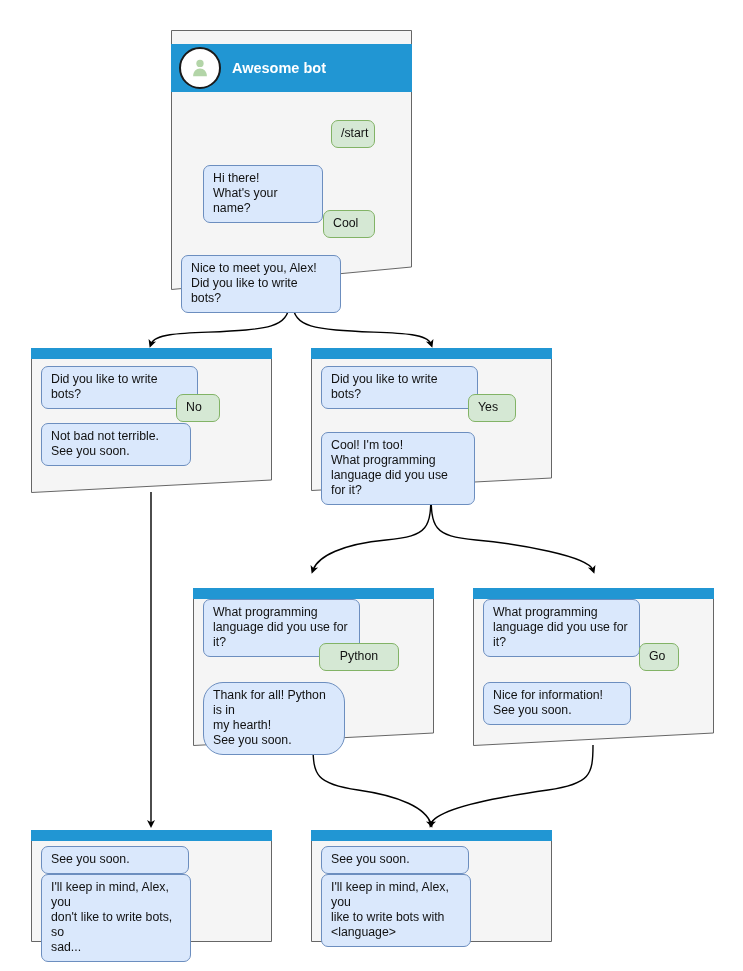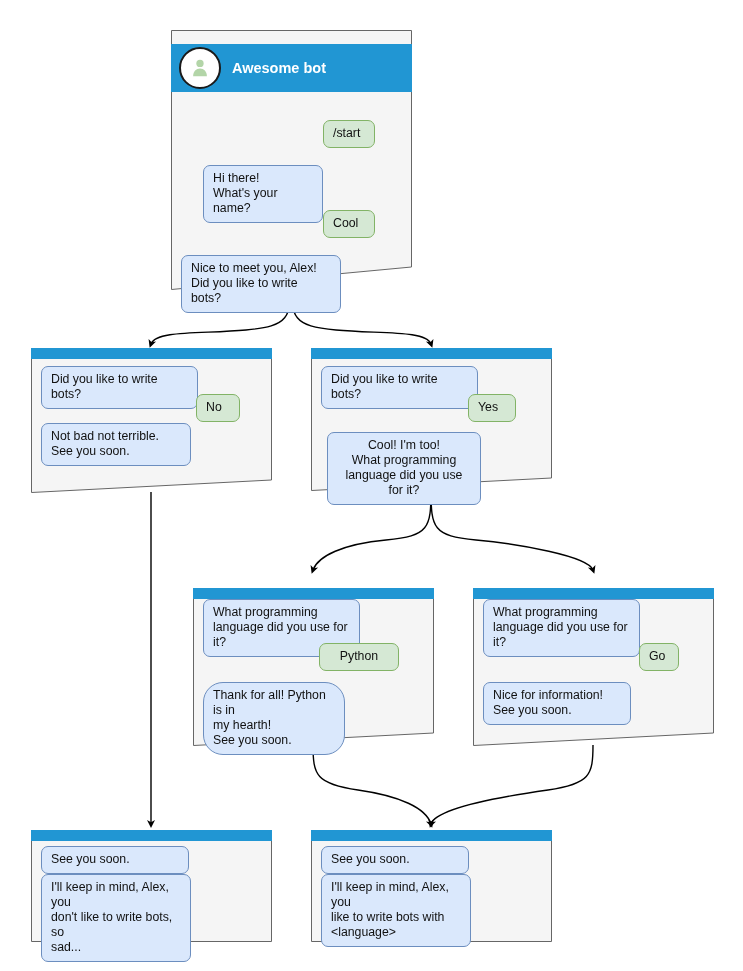--- a/index.html
+++ b/index.html
@@ -159,59 +159,59 @@
           <div class="avatar">
             <svg width="22" height="22" viewBox="0 0 24 24" aria-hidden="true">
               <circle cx="12" cy="7" r="4" fill="#b3d5a8"></circle>
               <path d="M4.5,21 C4.5,15.8 7.8,12.6 12,12.6 C16.2,12.6 19.5,15.8 19.5,21 Z" fill="#b3d5a8"></path>
             </svg>
           </div>
           <div class="bot-title">Awesome bot</div>
         </div>
 
         <div class="chat" style="top:48px;">
-          <div class="bubble user" style="right:37px; top:42px; width:52px;">/start</div>
+          <div class="bubble user" style="right:37px; top:42px; width:44px;">/start</div>
           <div class="bubble bot" style="left:10px; top:87px; width:120px;margin-left:22px;">Hi there!
 What's your name?</div>
           <div class="bubble user" style="right:37px; top:132px; width:52px;">Cool</div>
           <div class="bubble bot" style="left:10px; top:177px; width:160px;">Nice to meet you, Alex!
 Did you like to write bots?</div>
         </div>
       </div>
     </div>
   </div>
 
   <div class="node" style="left:31px; top:348px; width:241px; height:145px;">
     <div class="node-shell">
       <svg class="node-body-svg" viewBox="0 0 241 145" preserveAspectRatio="none">
         <path d="M0.5,0.5 L240.5,0.5 L240.5,132 L0.5,144.5 Z" fill="#f5f5f5" stroke="#666666" stroke-width="1"></path>
       </svg>
       <div class="node-content">
         <div class="titlebar thin" style="width:241px; background:#2196d3;"></div>
         <div class="chat" style="top:11px;">
           <div class="bubble bot" style="left:10px; top:7px; width:157px;">Did you like to write bots?</div>
-          <div class="bubble user" style="right:32px; top:35px; width:44px;">No</div>
+          <div class="bubble user" style="right:52px; top:35px; width:44px;">No</div>
           <div class="bubble bot" style="left:10px; top:64px; width:150px;">Not bad not terrible.
 See you soon.</div>
         </div>
       </div>
     </div>
   </div>
 
   <div class="node" style="left:311px; top:348px; width:241px; height:143px;">
     <div class="node-shell">
       <svg class="node-body-svg" viewBox="0 0 241 143" preserveAspectRatio="none">
         <path d="M0.5,0.5 L240.5,0.5 L240.5,130 L0.5,142.5 Z" fill="#f5f5f5" stroke="#666666" stroke-width="1"></path>
       </svg>
       <div class="node-content">
         <div class="titlebar thin" style="width:241px; background:#2196d3;"></div>
         <div class="chat" style="top:11px;">
           <div class="bubble bot" style="left:10px; top:7px; width:157px;">Did you like to write bots?</div>
           <div class="bubble user" style="right:36px; top:35px; width:48px;">Yes</div>
-          <div class="bubble bot" style="left:16px; top:73px; width:154px;text-align:center;">Cool! I'm too!
+          <div class="bubble bot" style="left:10px; top:73px; width:154px;">Cool! I'm too!
 What programming
 language did you use for it?</div>
         </div>
       </div>
     </div>
   </div>
 
   <div class="node" style="left:193px; top:588px; width:241px; height:158px;">
     <div class="node-shell">
       <svg class="node-body-svg" viewBox="0 0 241 158" preserveAspectRatio="none">

